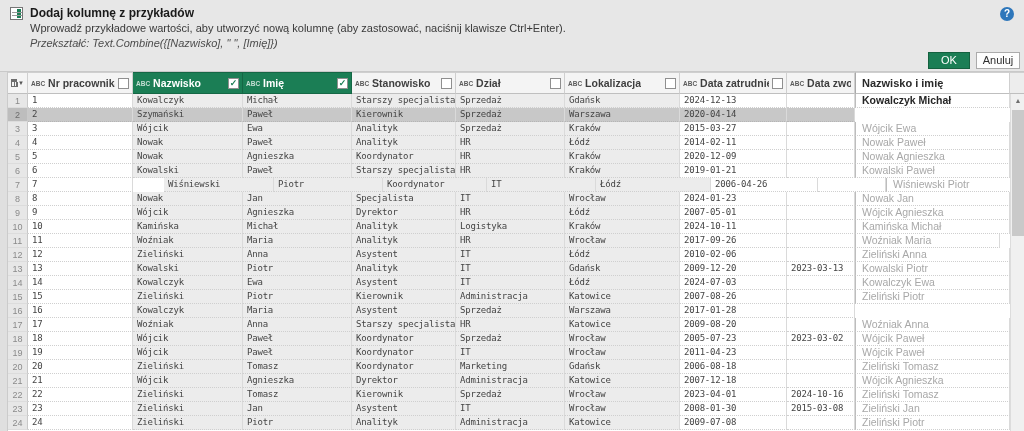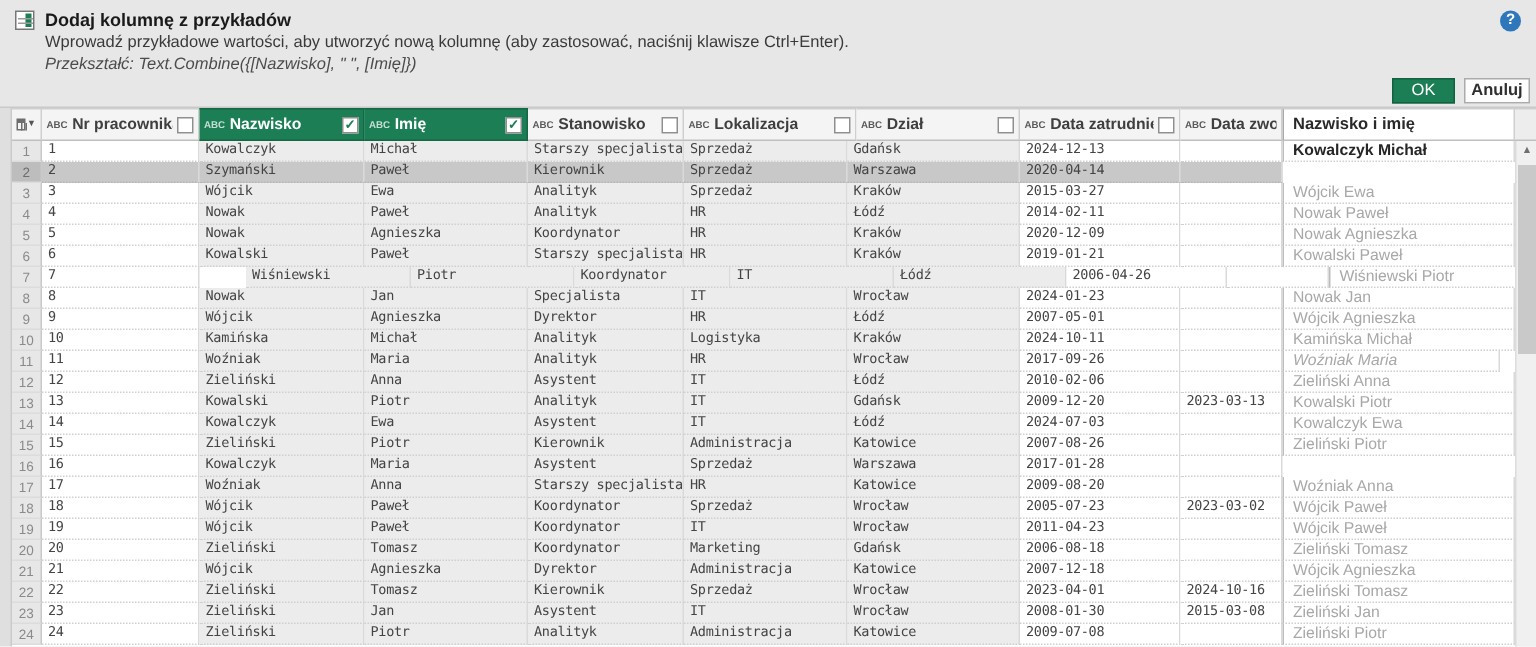--- a/index.html
+++ b/index.html
@@ -11,21 +11,21 @@
   .dlg-icon { position:absolute; left:10px; top:7px; width:13px; height:13px; background:#fff; border:1px solid #767676; }
   .dlg-icon::before { content:""; position:absolute; right:1px; top:1px; width:4px; height:9px; background:#1b7e55; }
   .dlg-icon::after { content:""; position:absolute; left:1px; top:4px; width:10px; height:1px; background:#9a9a9a; box-shadow:0 3px 0 #9a9a9a; }
   .dlg-title { position:absolute; left:30px; top:6px; font-size:12px; font-weight:bold; color:#1a1a1a; }
   .dlg-desc { position:absolute; left:30px; top:22px; font-size:11px; color:#3a3a3a; }
   .dlg-formula { position:absolute; left:30px; top:37px; font-size:11px; font-style:italic; color:#4c4c4c; }
   .help-icon { position:absolute; right:10px; top:7px; width:14px; height:14px; border-radius:50%; background:#2e77bb; color:#fff;
                font-size:10px; font-weight:bold; text-align:center; line-height:14px; cursor:pointer; }
   .btn { position:absolute; top:52px; height:17px; font-size:11px; line-height:15px; text-align:center; cursor:pointer; }
   .btn-ok { left:928px; width:42px; background:#1b7e55; border:1px solid #14613f; color:#fff; }
-  .btn-cancel { left:976px; width:44px; background:#fdfdfd; border:1px solid #ababab; color:#2e2e2e;font-weight:bold; }
+  .btn-cancel { left:976px; width:44px; background:#fdfdfd; border:1px solid #ababab; color:#2e2e2e; }
 
   
   .grid { position:absolute; left:0; top:72px; width:1024px; height:359px; background:#fff; }
   .left-strip { position:absolute; left:0; top:0; width:8px; height:359px; background:#dfdfdf; border-right:1px solid #cbcbcb; }
   .hdr-row { position:absolute; left:8px; top:0; height:22px; display:flex; }
   .hcell { height:22px; background:#f4f4f4; border-right:1px solid #cfcfcf; border-top:1px solid #cfcfcf; border-bottom:1px solid #bfbfbf;
            display:flex; align-items:center; gap:3px; padding:0 3px; font-size:10.5px; font-weight:bold; color:#3f3f3f;
            overflow:hidden; white-space:nowrap; flex-shrink:0; cursor:pointer; }
   .hcell.sel { background:#1b7e55; border-color:#156745; color:#fff; }
   .hcell .lbl { overflow:hidden; white-space:nowrap; }
@@ -95,28 +95,28 @@
         <div class="hcell sel" style="width: 109px;">
           <span class="abc">ABC</span>
           <span class="lbl">Imię</span>
           <span class="cbx">✓</span>
         </div>
         <div class="hcell" style="width: 104px;">
           <span class="abc">ABC</span>
           <span class="lbl">Stanowisko</span>
           <span class="cbx"></span>
         </div>
+        <div class="hcell" style="width: 109px;">
+          <span class="abc">ABC</span>
+          <span class="lbl">Dział</span>
+          <span class="cbx"></span>
+        </div>
         <div class="hcell" style="width: 115px;">
           <span class="abc">ABC</span>
           <span class="lbl">Lokalizacja</span>
-          <span class="cbx"></span>
-        </div>
-        <div class="hcell" style="width: 109px;">
-          <span class="abc">ABC</span>
-          <span class="lbl">Dział</span>
           <span class="cbx"></span>
         </div>
         <div class="hcell" style="width: 107px;">
           <span class="abc">ABC</span>
           <span class="lbl">Data zatrudnienia</span>
           <span class="cbx"></span>
         </div>
         <div class="hcell" style="width: 68px;">
           <span class="abc">ABC</span>
           <span class="lbl">Data zwolnienia</span>
@@ -247,21 +247,21 @@
         <div class="row">
           <div class="rn">11</div>
           <div class="cell" style="width: 105px;">11</div>
           <div class="cell t" style="width: 110px;">Woźniak</div>
           <div class="cell t" style="width: 109px;">Maria</div>
           <div class="cell t" style="width: 104px;">Analityk</div>
           <div class="cell t" style="width: 109px;">HR</div>
           <div class="cell t" style="width: 115px;">Wrocław</div>
           <div class="cell" style="width: 107px;">2017-09-26</div>
           <div class="cell" style="width: 68px;"></div>
-          <div class="cell preview" style="width: 145px; font-style: italic;">Woźniak Maria</div>
+          <div class="cell preview" style="width: 145px;">Woźniak Maria</div>
         </div>
         <div class="row">
           <div class="rn">12</div>
           <div class="cell" style="width: 105px;">12</div>
           <div class="cell t" style="width: 110px;">Zieliński</div>
           <div class="cell t" style="width: 109px;">Anna</div>
           <div class="cell t" style="width: 104px;">Asystent</div>
           <div class="cell t" style="width: 109px;">IT</div>
           <div class="cell t" style="width: 115px;">Łódź</div>
           <div class="cell" style="width: 107px;">2010-02-06</div>

